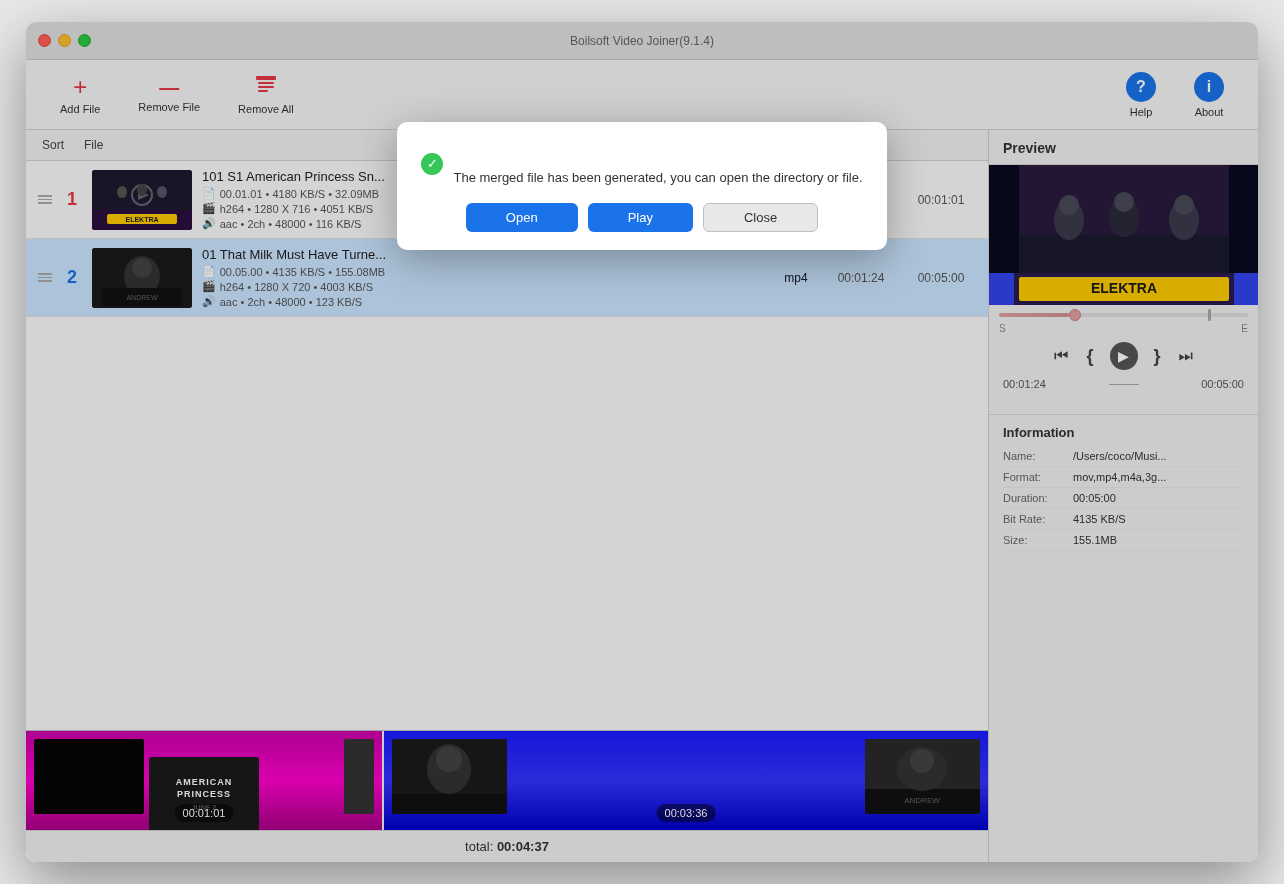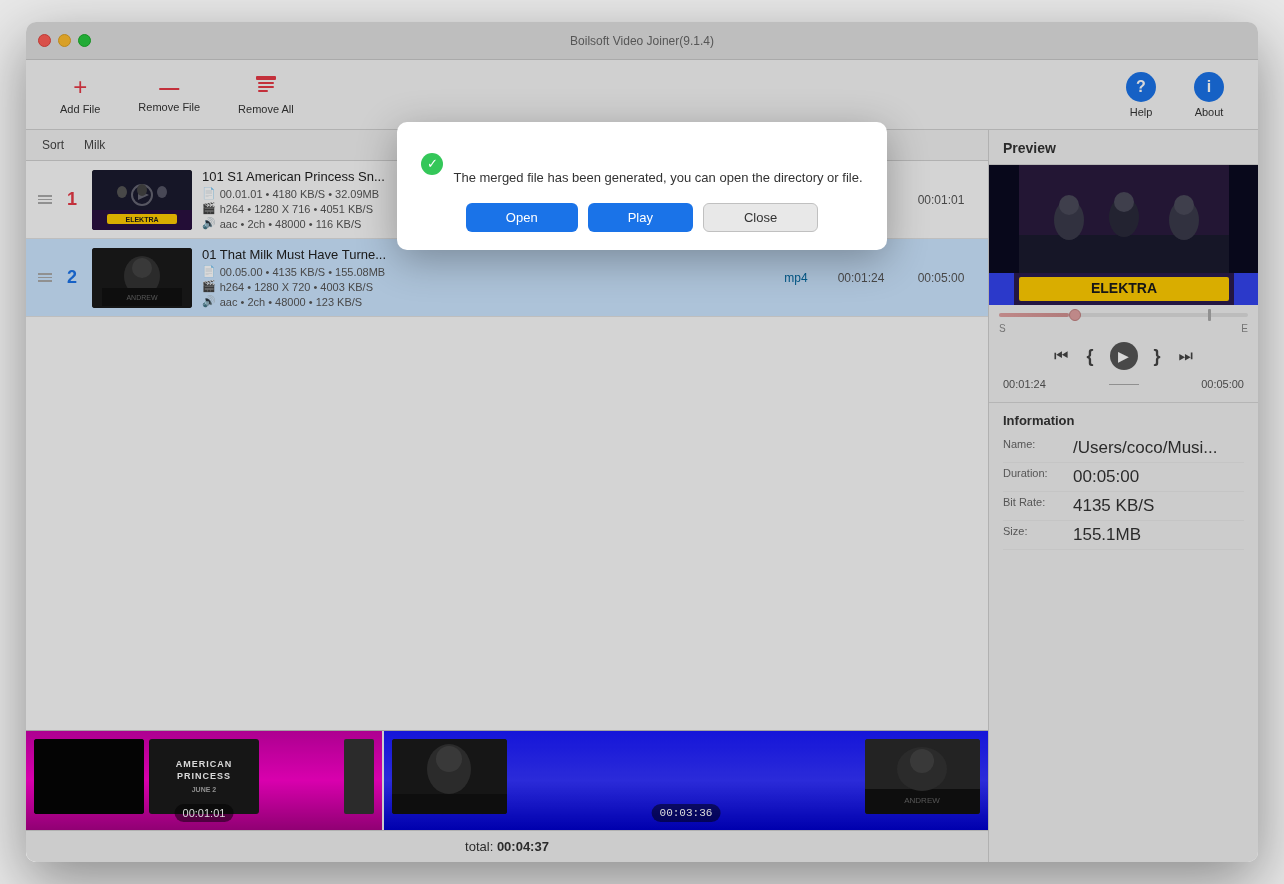--- a/index.html
+++ b/index.html
@@ -197,21 +197,21 @@
     }
     .file-meta-row {
       font-size: 11px;
       color: #555;
       display: flex;
       align-items: center;
       gap: 4px;
     }
     .meta-icon { font-size: 11px; }
     .file-format {
-      color: #0369a1;
+      color: #0f172a;
       font-size: 12px;
       min-width: 40px;
       text-align: center;
     }
     .file-start, .file-duration {
       color: #555;
       font-size: 12px;
       min-width: 70px;
       text-align: center;
     }
@@ -305,21 +305,21 @@
       color: #555;
       padding: 0 4px;
     }
     .time-divider {
       width: 30px;
       height: 1px;
       background: #aaa;
     }
     .info-section {
       border-top: 1px solid #d5d5d5;
-      margin-top: 8px;
+      margin-top: 20px;
     }
     .info-title {
       font-size: 13px;
       font-weight: 600;
       padding: 10px 14px 6px;
       color: #333;
     }
     .info-table {
       padding: 0 14px 10px;
     }
@@ -329,21 +329,21 @@
       border-bottom: 1px solid #e8e8e8;
       justify-content: center;
     }
     .info-label {
       color: #666;
       min-width: 70px;
       font-size: 11px;
     }
     .info-value {
       color: #333;
-      font-size: 17px;
+      font-size: 11px;
       flex: 1;
       word-break: break-all;
     }
     
     .timeline-area {
       height: 100px;
       background: linear-gradient(to bottom, #e0e0e0, #d5d5d5);
       display: flex;
       border-top: 1px solid #c0c0c0;
       overflow: hidden;
@@ -366,21 +366,21 @@
     .timeline-time-badge {
       position: absolute;
       background: rgba(0,0,0,0.5);
       color: white;
       font-size: 11px;
       padding: 3px 8px;
       border-radius: 10px;
       font-weight: 500;
     }
     .badge-1 { bottom: 15px; left: 50%; transform: translateX(-50%); }
-    .badge-2 { bottom: 15px; left: 50%; transform: translateX(-50%); font-family: Liberation Mono, monospace; }
+    .badge-2 { bottom: 15px; left: 50%; transform: translateX(-50%); }
     
     .total-bar {
       background: #f0f0f0;
       height: 32px;
       display: flex;
       align-items: center;
       justify-content: center;
       border-top: 1px solid #d0d0d0;
       font-size: 13px;
       font-weight: 500;
@@ -501,21 +501,21 @@
       </div>
     </div>
   </div>
 
   <div class="main-content">
 
     <div class="file-list-area">
 
       <div class="list-header">
         <span class="list-header-item">Sort</span>
-        <span class="list-header-item">Milk</span>
+        <span class="list-header-item">File</span>
       </div>
 
       <div class="file-rows">
 
         <div class="file-row">
           <div class="drag-handle">
             <span></span>
               <span></span>
               <span></span>
           </div>
@@ -598,21 +598,21 @@
       <div class="timeline-area">
 
         <div class="timeline-segment seg-1" style="width: 37%;">
 
           <div style="position:absolute;top:8px;left:8px;width:110px;height:75px;background:#000;border-radius:3px;overflow:hidden;">
             <svg width="110" height="75" viewBox="0 0 110 75">
               <rect width="110" height="75" fill="#050505"></rect>
             </svg>
           </div>
 
-          <div style="position:absolute;top:8px;left:50%;transform:translateX(-50%);width:110px;height:75px;background:#1a1a1a;border-radius:3px;overflow:hidden;display:flex;flex-direction:column;align-items:center;justify-content:center;">
+          <div style="position:absolute;top:26px;left:50%;transform:translateX(-50%);width:110px;height:75px;background:#1a1a1a;border-radius:3px;overflow:hidden;display:flex;flex-direction:column;align-items:center;justify-content:center;">
             <div style="color:#fff;font-size:8px;font-weight:bold;text-align:center;line-height:1.3;">
               <div style="font-size:9px;letter-spacing:1px;">AMERICAN</div>
               <div style="font-size:9px;letter-spacing:1px;">PRINCESS</div>
               <div style="font-size:7px;color:#aaa;margin-top:2px;">JUNE 2</div>
             </div>
           </div>
 
           <div style="position:absolute;top:8px;right:8px;width:30px;height:75px;background:#333;border-radius:2px;overflow:hidden;">
           </div>
 
@@ -716,20 +716,24 @@
       </div>
 
       <div class="info-section">
         <div class="info-title">Information</div>
         <div class="info-table">
           <div class="info-row">
             <span class="info-label">Name:</span>
             <span class="info-value">/Users/coco/Musi...</span>
           </div>
           <div class="info-row">
+            <span class="info-label">Format:</span>
+            <span class="info-value">mov,mp4,m4a,3g...</span>
+          </div>
+          <div class="info-row">
             <span class="info-label">Duration:</span>
             <span class="info-value">00:05:00</span>
           </div>
           <div class="info-row">
             <span class="info-label">Bit Rate:</span>
             <span class="info-value">4135 KB/S</span>
           </div>
           <div class="info-row">
             <span class="info-label">Size:</span>
             <span class="info-value">155.1MB</span>

